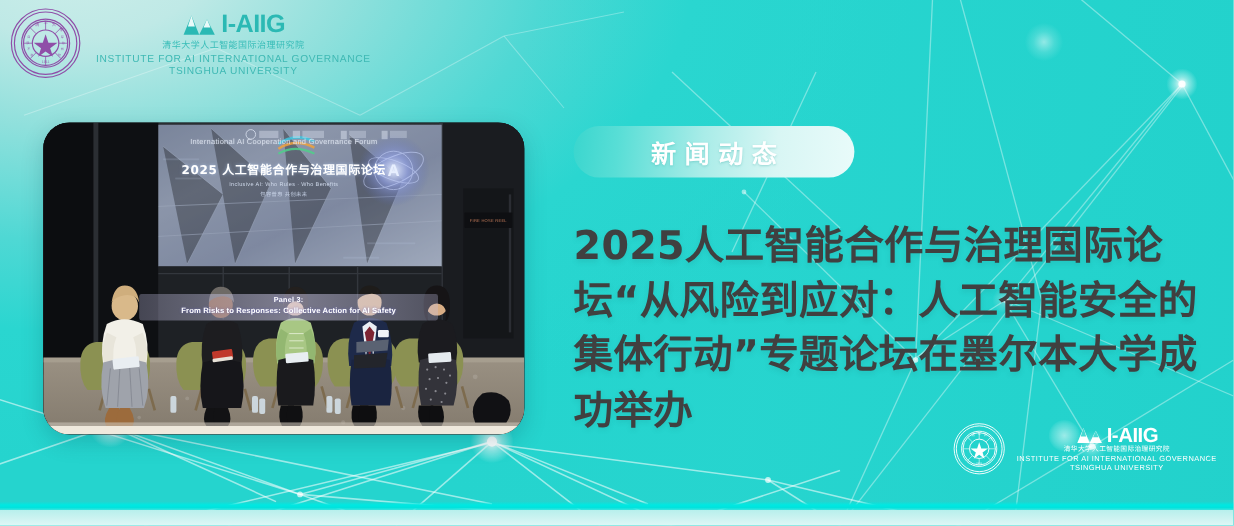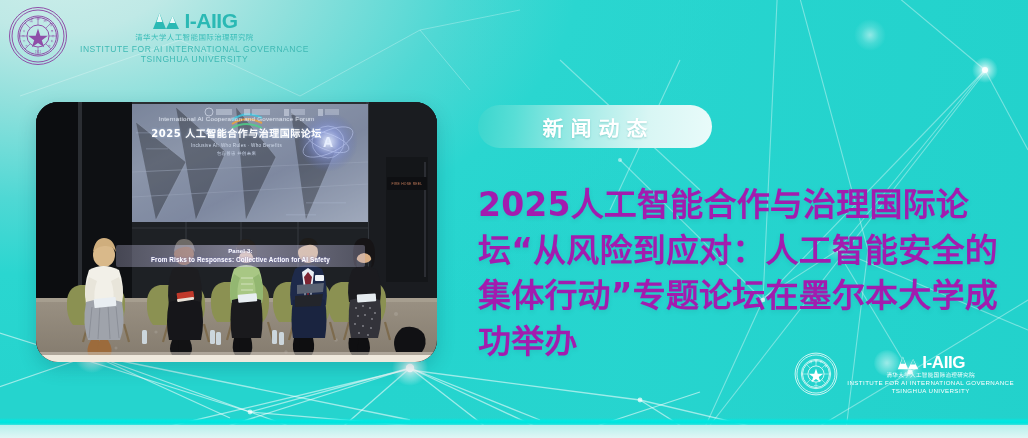--- a/index.html
+++ b/index.html
@@ -138,21 +138,21 @@
   }
   .slide-en {
     font-size: 6.2px;
     color: #dfe6f2;
     letter-spacing: 0.25px;
     white-space: nowrap;
     opacity: 0.92;
     text-shadow: 0 0 2px rgba(255,255,255,0.35);
   }
   .slide-cn {
-    margin-top: 3px;
+    margin-top: 11px;
     font-size: 10px;
     font-weight: 700;
     color: #ffffff;
     letter-spacing: 0.5px;
     white-space: nowrap;
     font-family: "DejaVu Sans", sans-serif;
     text-shadow: 0 0 3px rgba(180,210,255,0.6);
   }
   .slide-sub {
     margin-top: 3px;
@@ -237,21 +237,21 @@
     font-family: "DejaVu Sans", sans-serif;
     text-shadow: 0 1px 2px rgba(40,160,155,0.35);
   }
 
   
   .headline {
     position: absolute;
     left: 478px;
     top: 182px;
     width: 520px;
-    color: #a21caf;
+    color: #404040;
     font-family: "DejaVu Sans", sans-serif;
     font-size: 33px;
     font-weight: 700;
     line-height: 1.38;
     letter-spacing: 0.2px;
     text-shadow: 0 2px 4px rgba(25,130,128,0.18);
   }
 
   
   .logo-br {

